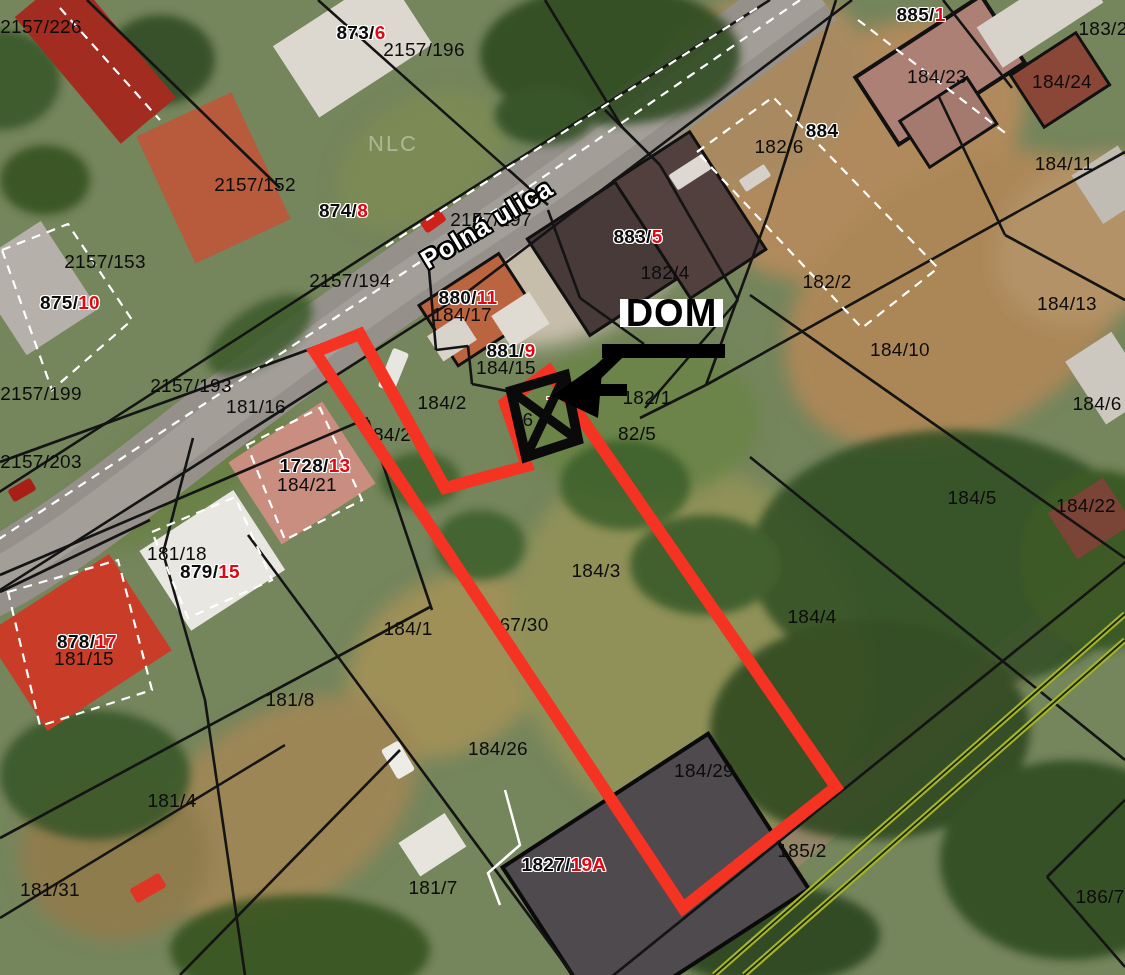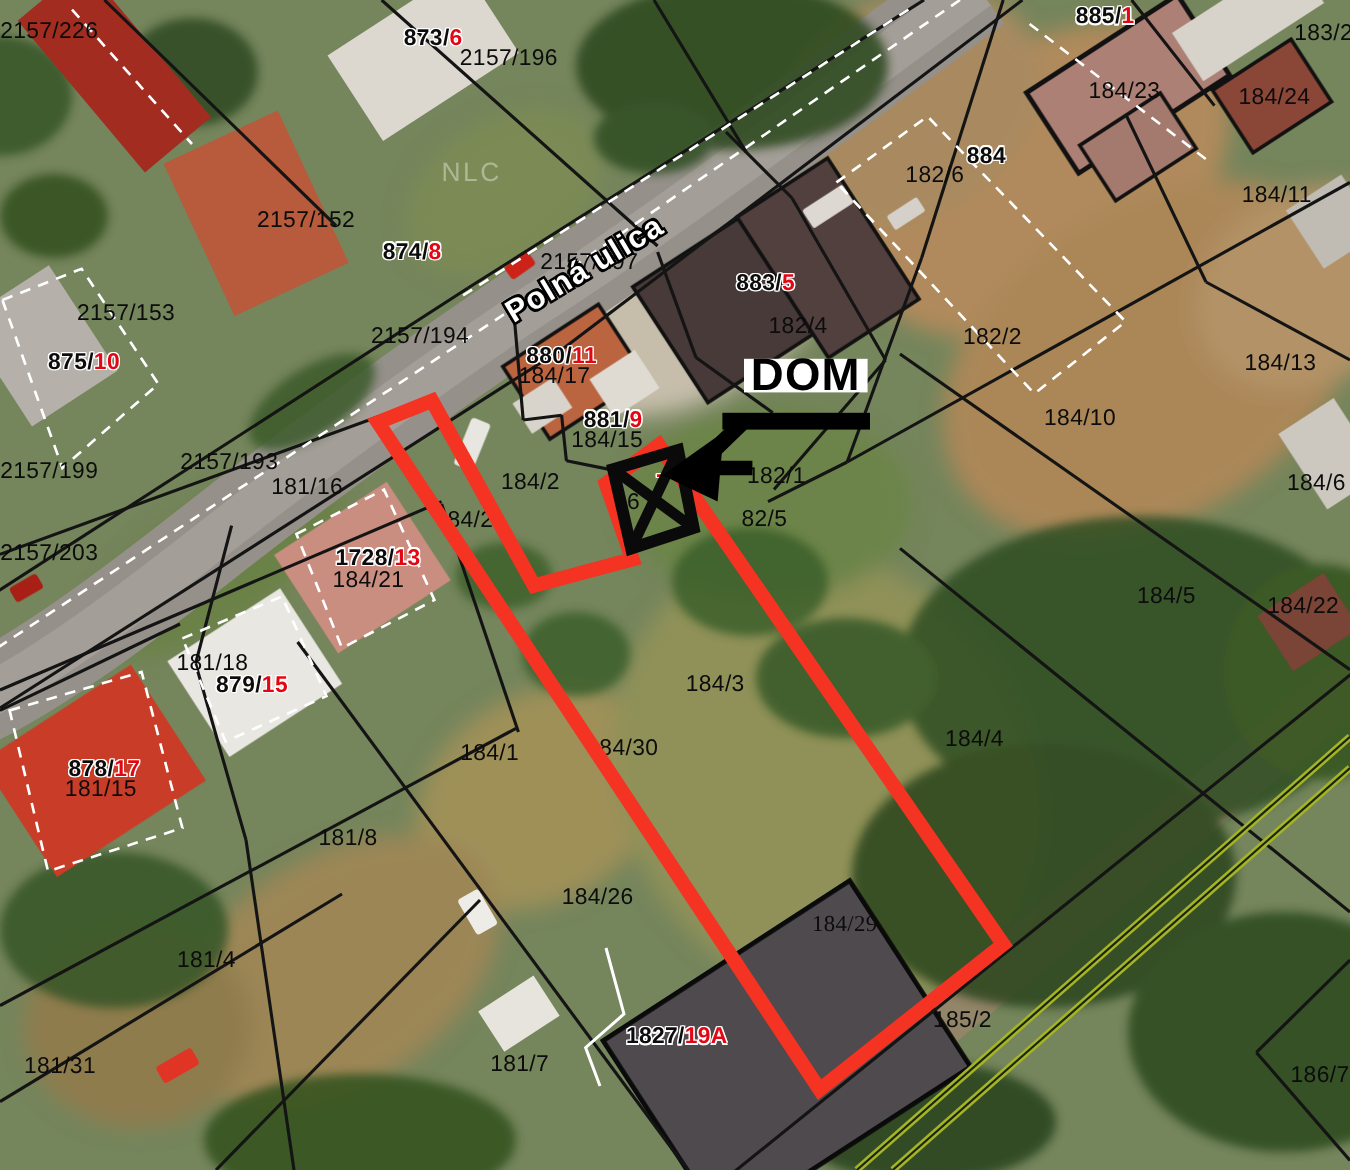--- a/index.html
+++ b/index.html
@@ -213,24 +213,24 @@
       <div class="plabel" style="left: 1097px; top: 403px;"><span>184/6</span></div>
       <div class="plabel" style="left: 972px; top: 497px;"><span>184/5</span></div>
       <div class="plabel" style="left: 1086px; top: 505px;"><span>184/22</span></div>
       <div class="plabel" style="left: 177px; top: 553px;"><span>181/18</span></div>
       <div class="plabel halo" style="left: 210px; top: 571px;"><span>879/</span><span class="red">15</span></div>
       <div class="plabel" style="left: 596px; top: 570px;"><span>184/3</span></div>
       <div class="plabel" style="left: 812px; top: 616px;"><span>184/4</span></div>
       <div class="plabel halo" style="left: 87px; top: 641px;"><span>878/</span><span class="red">17</span></div>
       <div class="plabel" style="left: 84px; top: 658px;"><span>181/15</span></div>
       <div class="plabel" style="left: 408px; top: 628px;"><span>184/1</span></div>
-      <div class="plabel" style="left: 524px; top: 624px;"><span>84/30</span></div>
+      <div class="plabel" style="left: 524px; top: 624px;"><span>67/30</span></div>
       <div class="plabel" style="left: 290px; top: 699px;"><span>181/8</span></div>
       <div class="plabel" style="left: 498px; top: 748px;"><span>184/26</span></div>
-      <div class="plabel" style="left: 704px; top: 770px; font-family: Liberation Serif, serif;"><span>184/29</span></div>
+      <div class="plabel" style="left: 704px; top: 770px;"><span>184/29</span></div>
       <div class="plabel" style="left: 172px; top: 800px;"><span>181/4</span></div>
       <div class="plabel" style="left: 802px; top: 850px;"><span>185/2</span></div>
       <div class="plabel" style="left: 50px; top: 889px;"><span>181/31</span></div>
       <div class="plabel" style="left: 433px; top: 887px;"><span>181/7</span></div>
       <div class="plabel halo" style="left: 552px; top: 864px; padding-left: 24px;"><span>1827/</span><span class="red">19A</span></div>
       <div class="plabel" style="left: 1100px; top: 896px;"><span>186/7</span></div>
     </div>
 
   <div id="street" style="left: 487px; top: 224px;">Polná ulica</div>
   <div id="watermark" style="left: 393px; top: 144px;">NLC</div>

